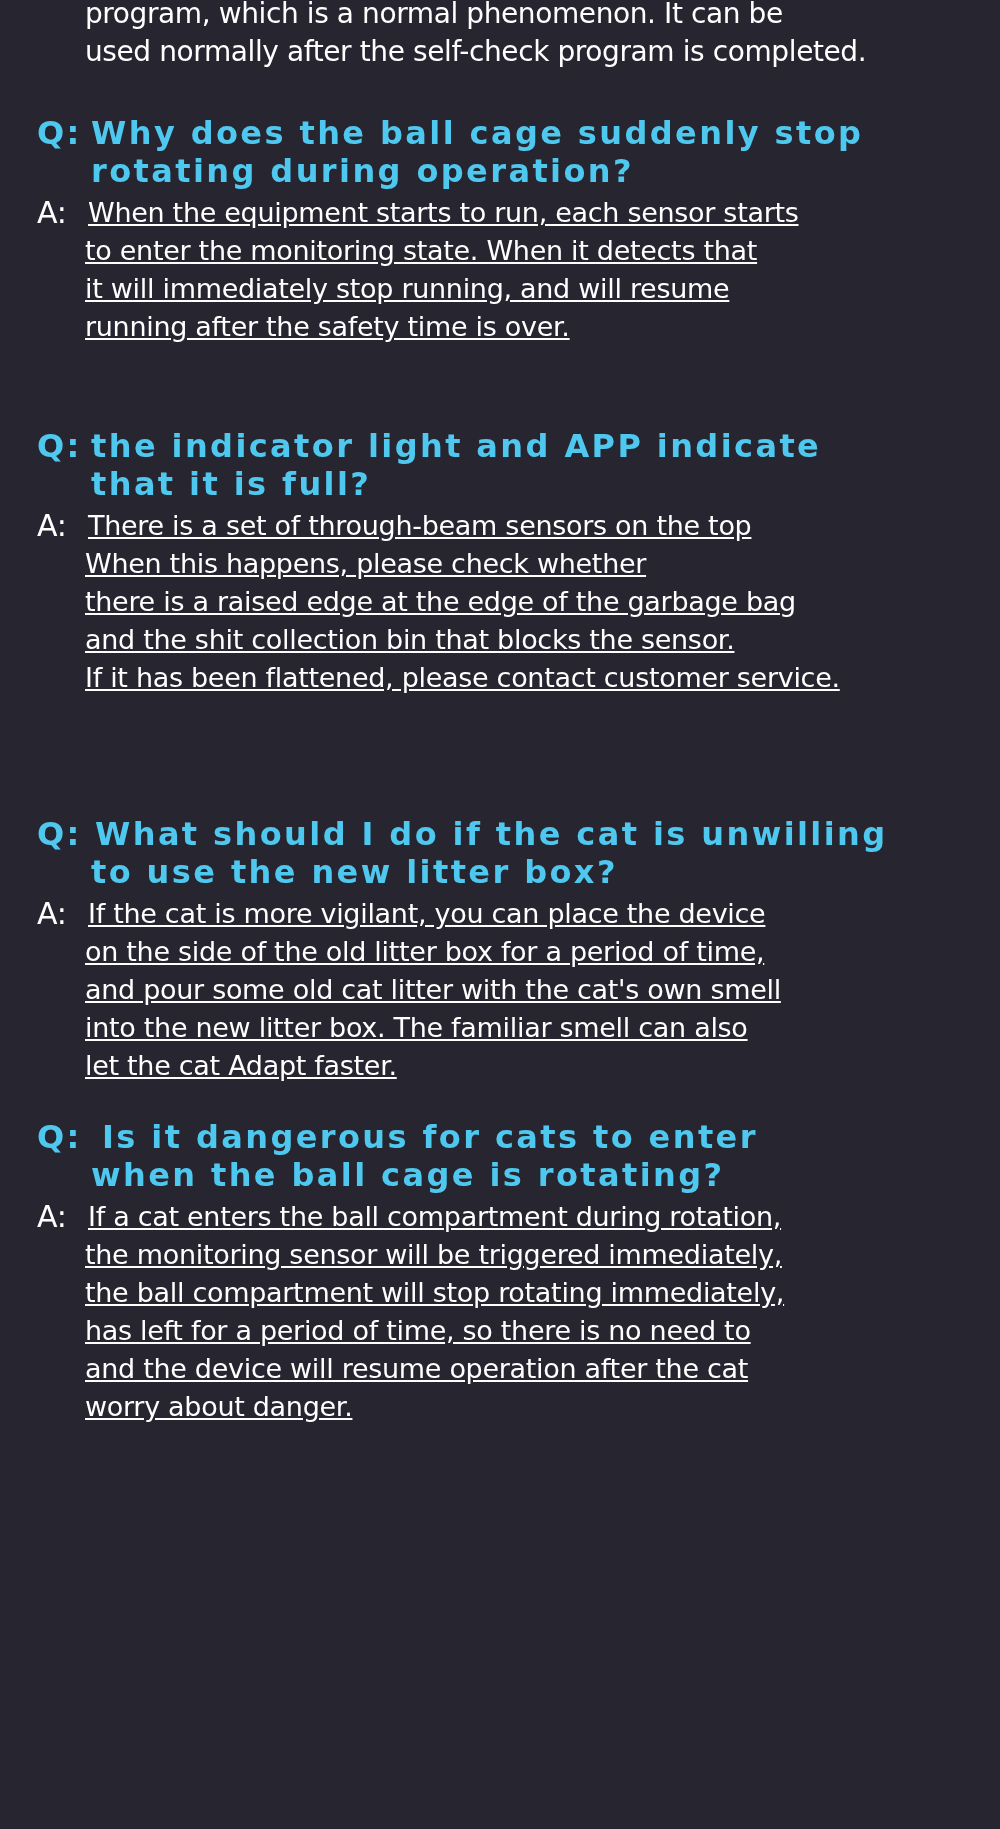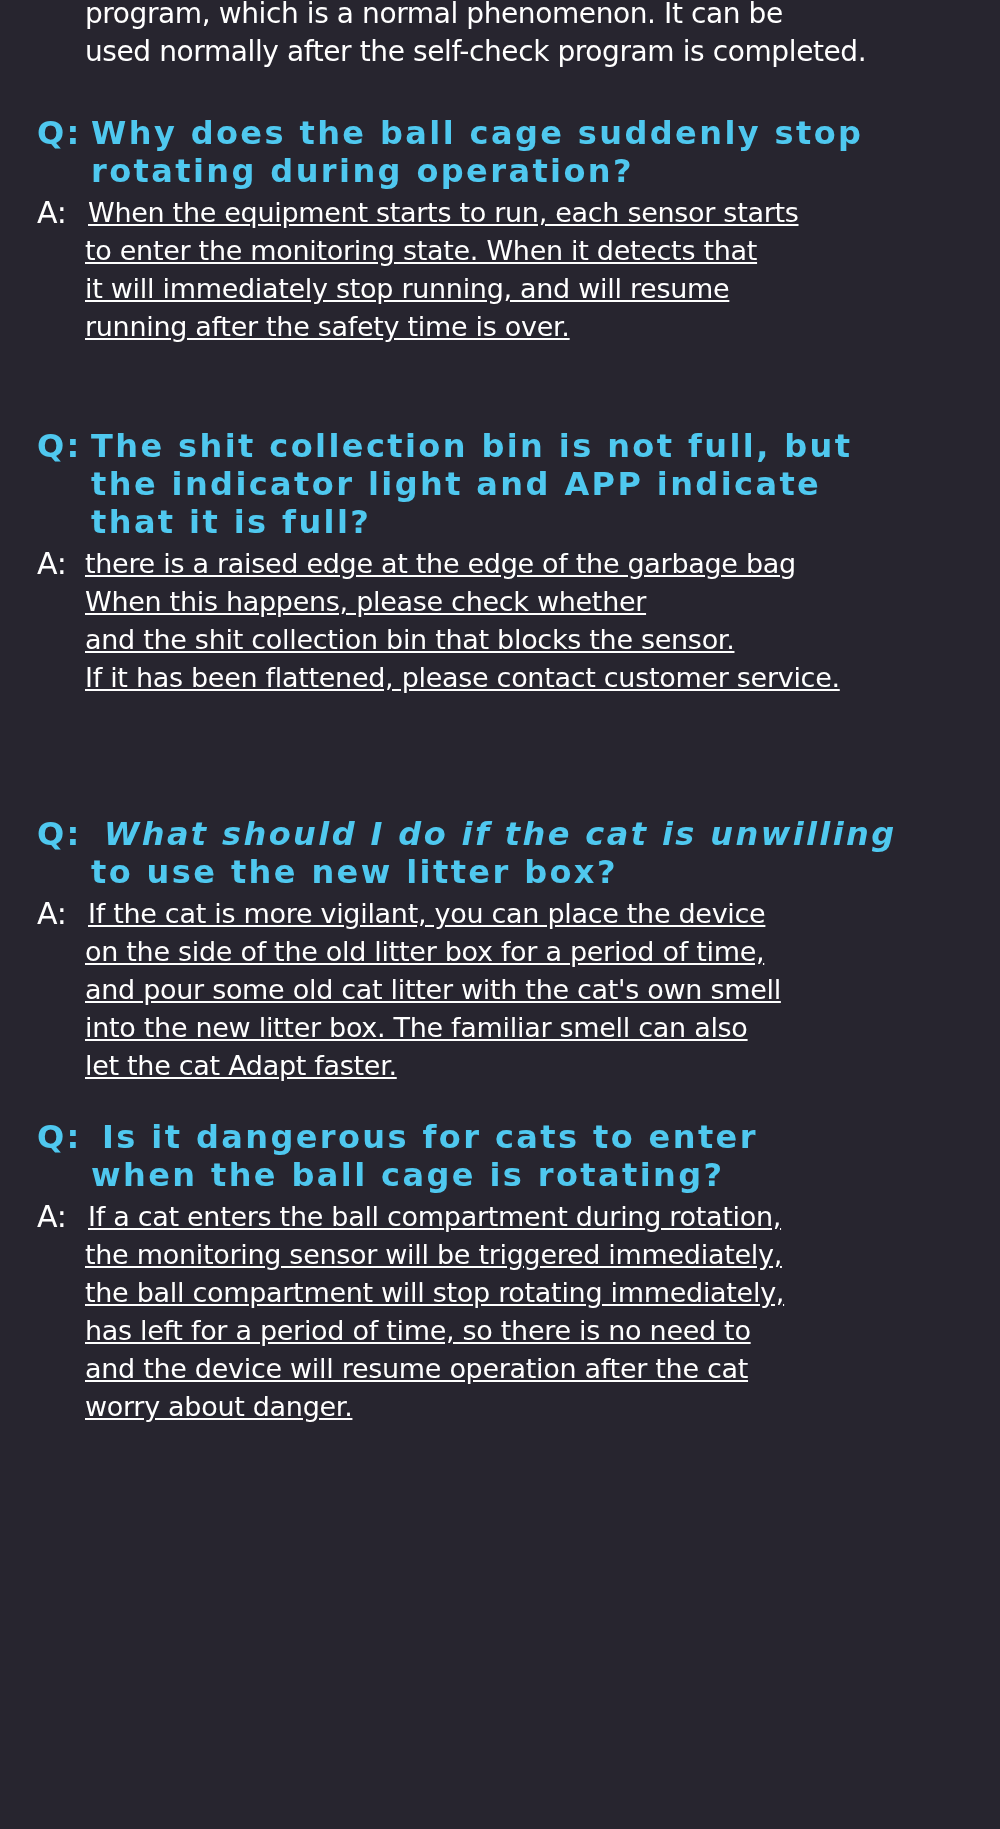--- a/index.html
+++ b/index.html
@@ -111,41 +111,41 @@
         <span class="a-line">it will immediately stop running, and will resume</span>
         <span class="a-line">running after the safety time is over.</span>
       </div>
     </div>
   </div>
 
   <div class="qa" style="top:427px;">
     <div class="question" style="color: rgb(79, 200, 239);">
       <span class="q-label">Q:</span>
       <div class="q-lines">
-        <span class="q-line">The shit collection bin is not full, but</span>
         <span class="q-line">the indicator light and APP indicate</span>
         <span class="q-line">that it is full?</span>
       </div>
     </div>
     <div class="answer" style="color: rgb(255, 255, 255);">
       <span class="a-label">A:</span>
       <div class="a-lines">
+        <span class="a-line first">There is a set of through-beam sensors on the top</span>
+        <span class="a-line">When this happens, please check whether</span>
         <span class="a-line">there is a raised edge at the edge of the garbage bag</span>
-        <span class="a-line">When this happens, please check whether</span>
         <span class="a-line">and the shit collection bin that blocks the sensor.</span>
         <span class="a-line">If it has been flattened, please contact customer service.</span>
       </div>
     </div>
   </div>
 
   <div class="qa" style="top:815px;">
     <div class="question" style="color: rgb(79, 200, 239);">
       <span class="q-label">Q:</span>
       <div class="q-lines">
-        <span class="q-line" style="margin-left:13px;font-style:italic;">What should I do if the cat is unwilling</span>
+        <span class="q-line" style="margin-left:4px;">What should I do if the cat is unwilling</span>
         <span class="q-line" style=""> to use the new litter box?</span>
       </div>
     </div>
     <div class="answer" style="color: rgb(255, 255, 255);">
       <span class="a-label">A:</span>
       <div class="a-lines">
         <span class="a-line first">If the cat is more vigilant, you can place the device</span>
         <span class="a-line">on the side of the old litter box for a period of time,</span>
         <span class="a-line">and pour some old cat litter with the cat's own smell</span>
         <span class="a-line">into the new litter box. The familiar smell can also</span>

